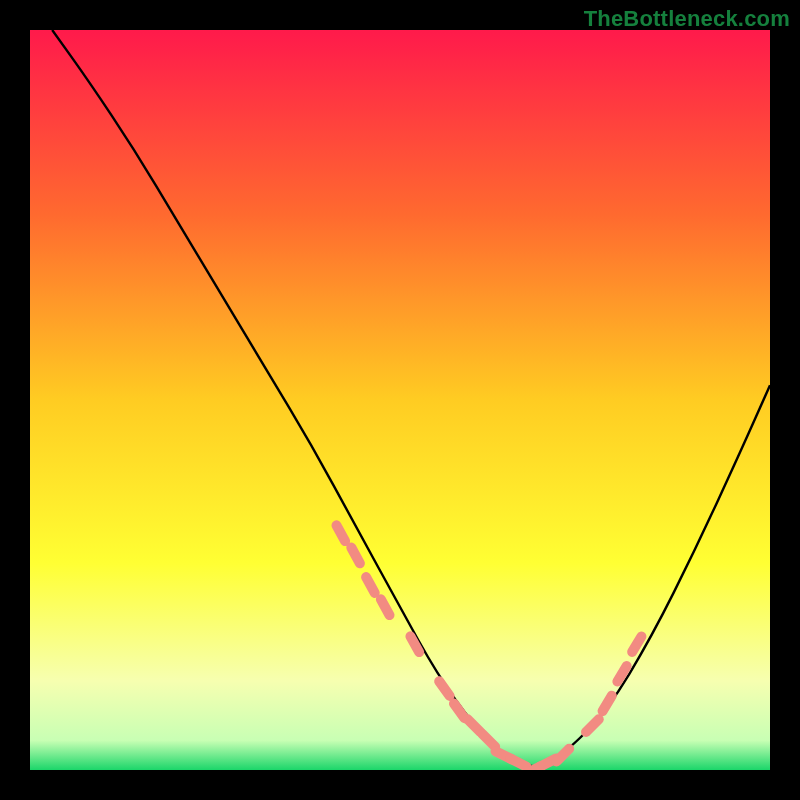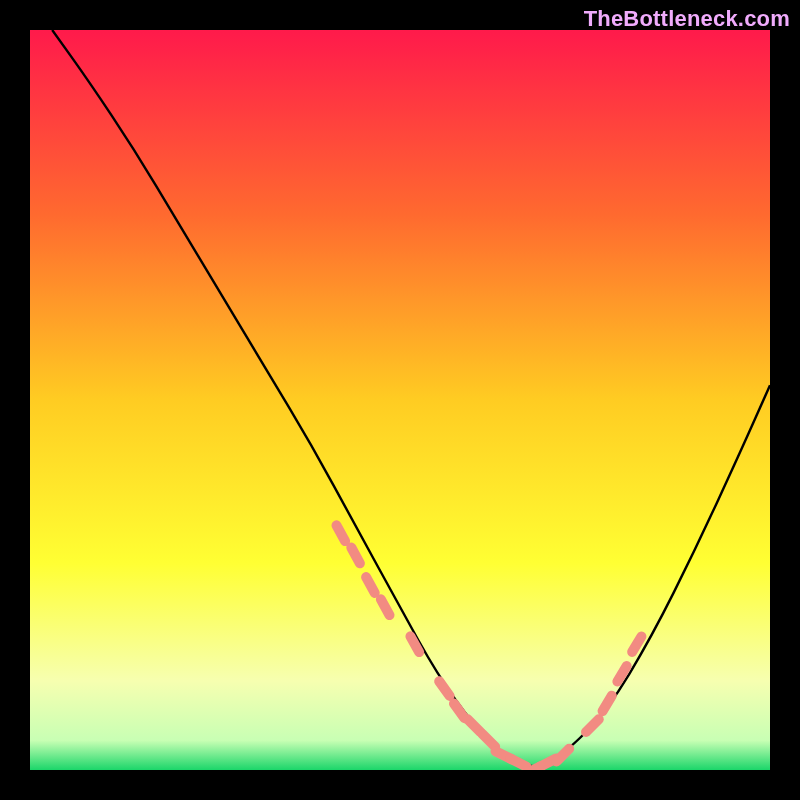--- a/index.html
+++ b/index.html
@@ -24,21 +24,21 @@
     width: 740px;
     height: 740px;
   }
   .watermark {
     position: absolute;
     top: 6px;
     right: 10px;
     font-family: Arial, Helvetica, sans-serif;
     font-size: 22px;
     font-weight: bold;
-    color: #f0abfc;
+    color: #15803d;
     letter-spacing: 0.2px;
   }
   svg {
     display: block;
   }
 </style>
 </head>
 <body>
 
 <div class="frame">

